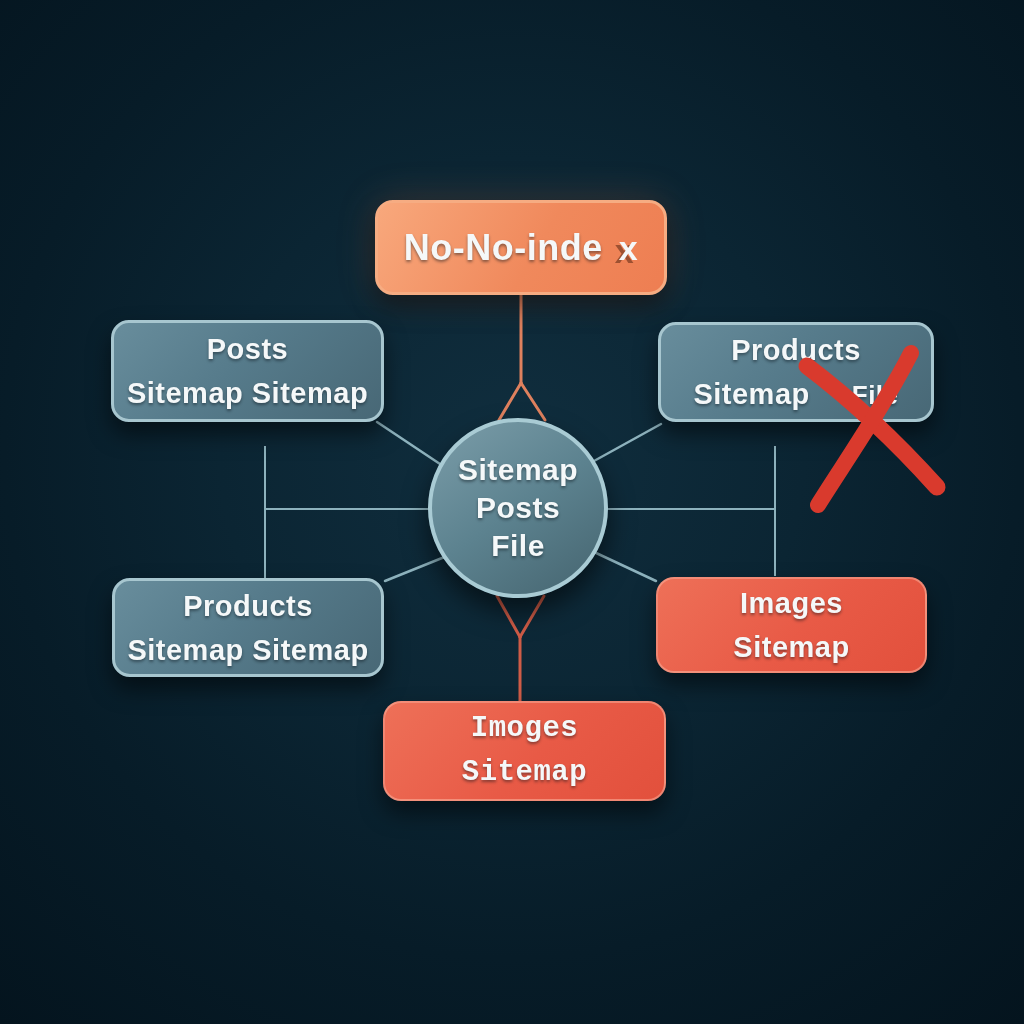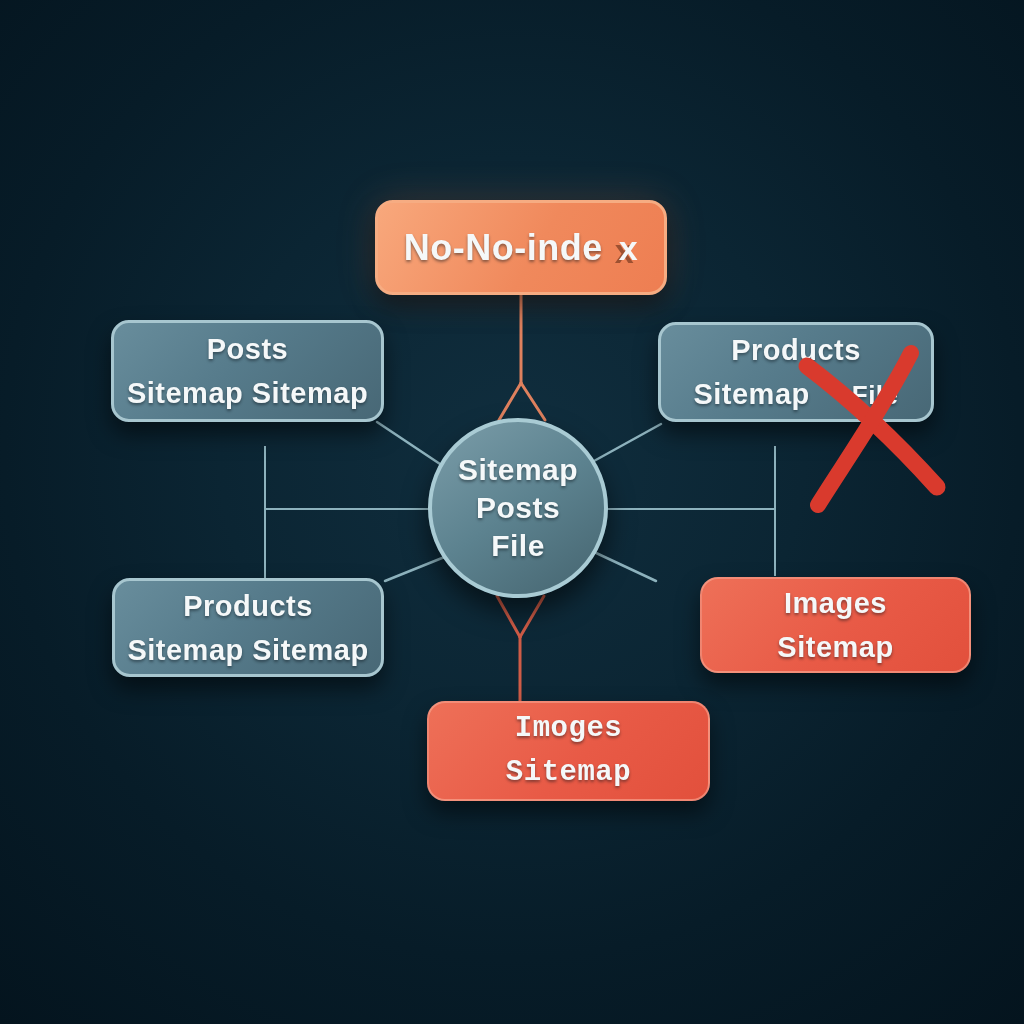--- a/index.html
+++ b/index.html
@@ -34,21 +34,20 @@
     border:3px solid #a7c6cf;
   }
   .orange{
     background:linear-gradient(120deg,#f8a87c 0%,#f0895c 55%,#ee7e52 100%);
     border:3px solid #f6ac82;
     box-shadow:0 12px 24px rgba(0,0,0,0.45), 0 0 38px rgba(238,125,75,0.22);
   }
   .red{
     background:linear-gradient(135deg,#ee7058 0%,#e85a46 55%,#e2503c 100%);
     border:2px solid rgba(250,175,155,0.55);
-    margin-left:44px;
   }
   .circle{
     border-radius:50%;
     background:linear-gradient(145deg,#7b9da9 0%,#5c828f 50%,#45646f 100%);
     border:4px solid #a9cbd4;
     box-shadow:0 14px 26px rgba(0,0,0,0.55);
     z-index:3;
   }
   .t36{font-size:36px;line-height:44px;}
   .t29{font-size:29px;line-height:44px;}

